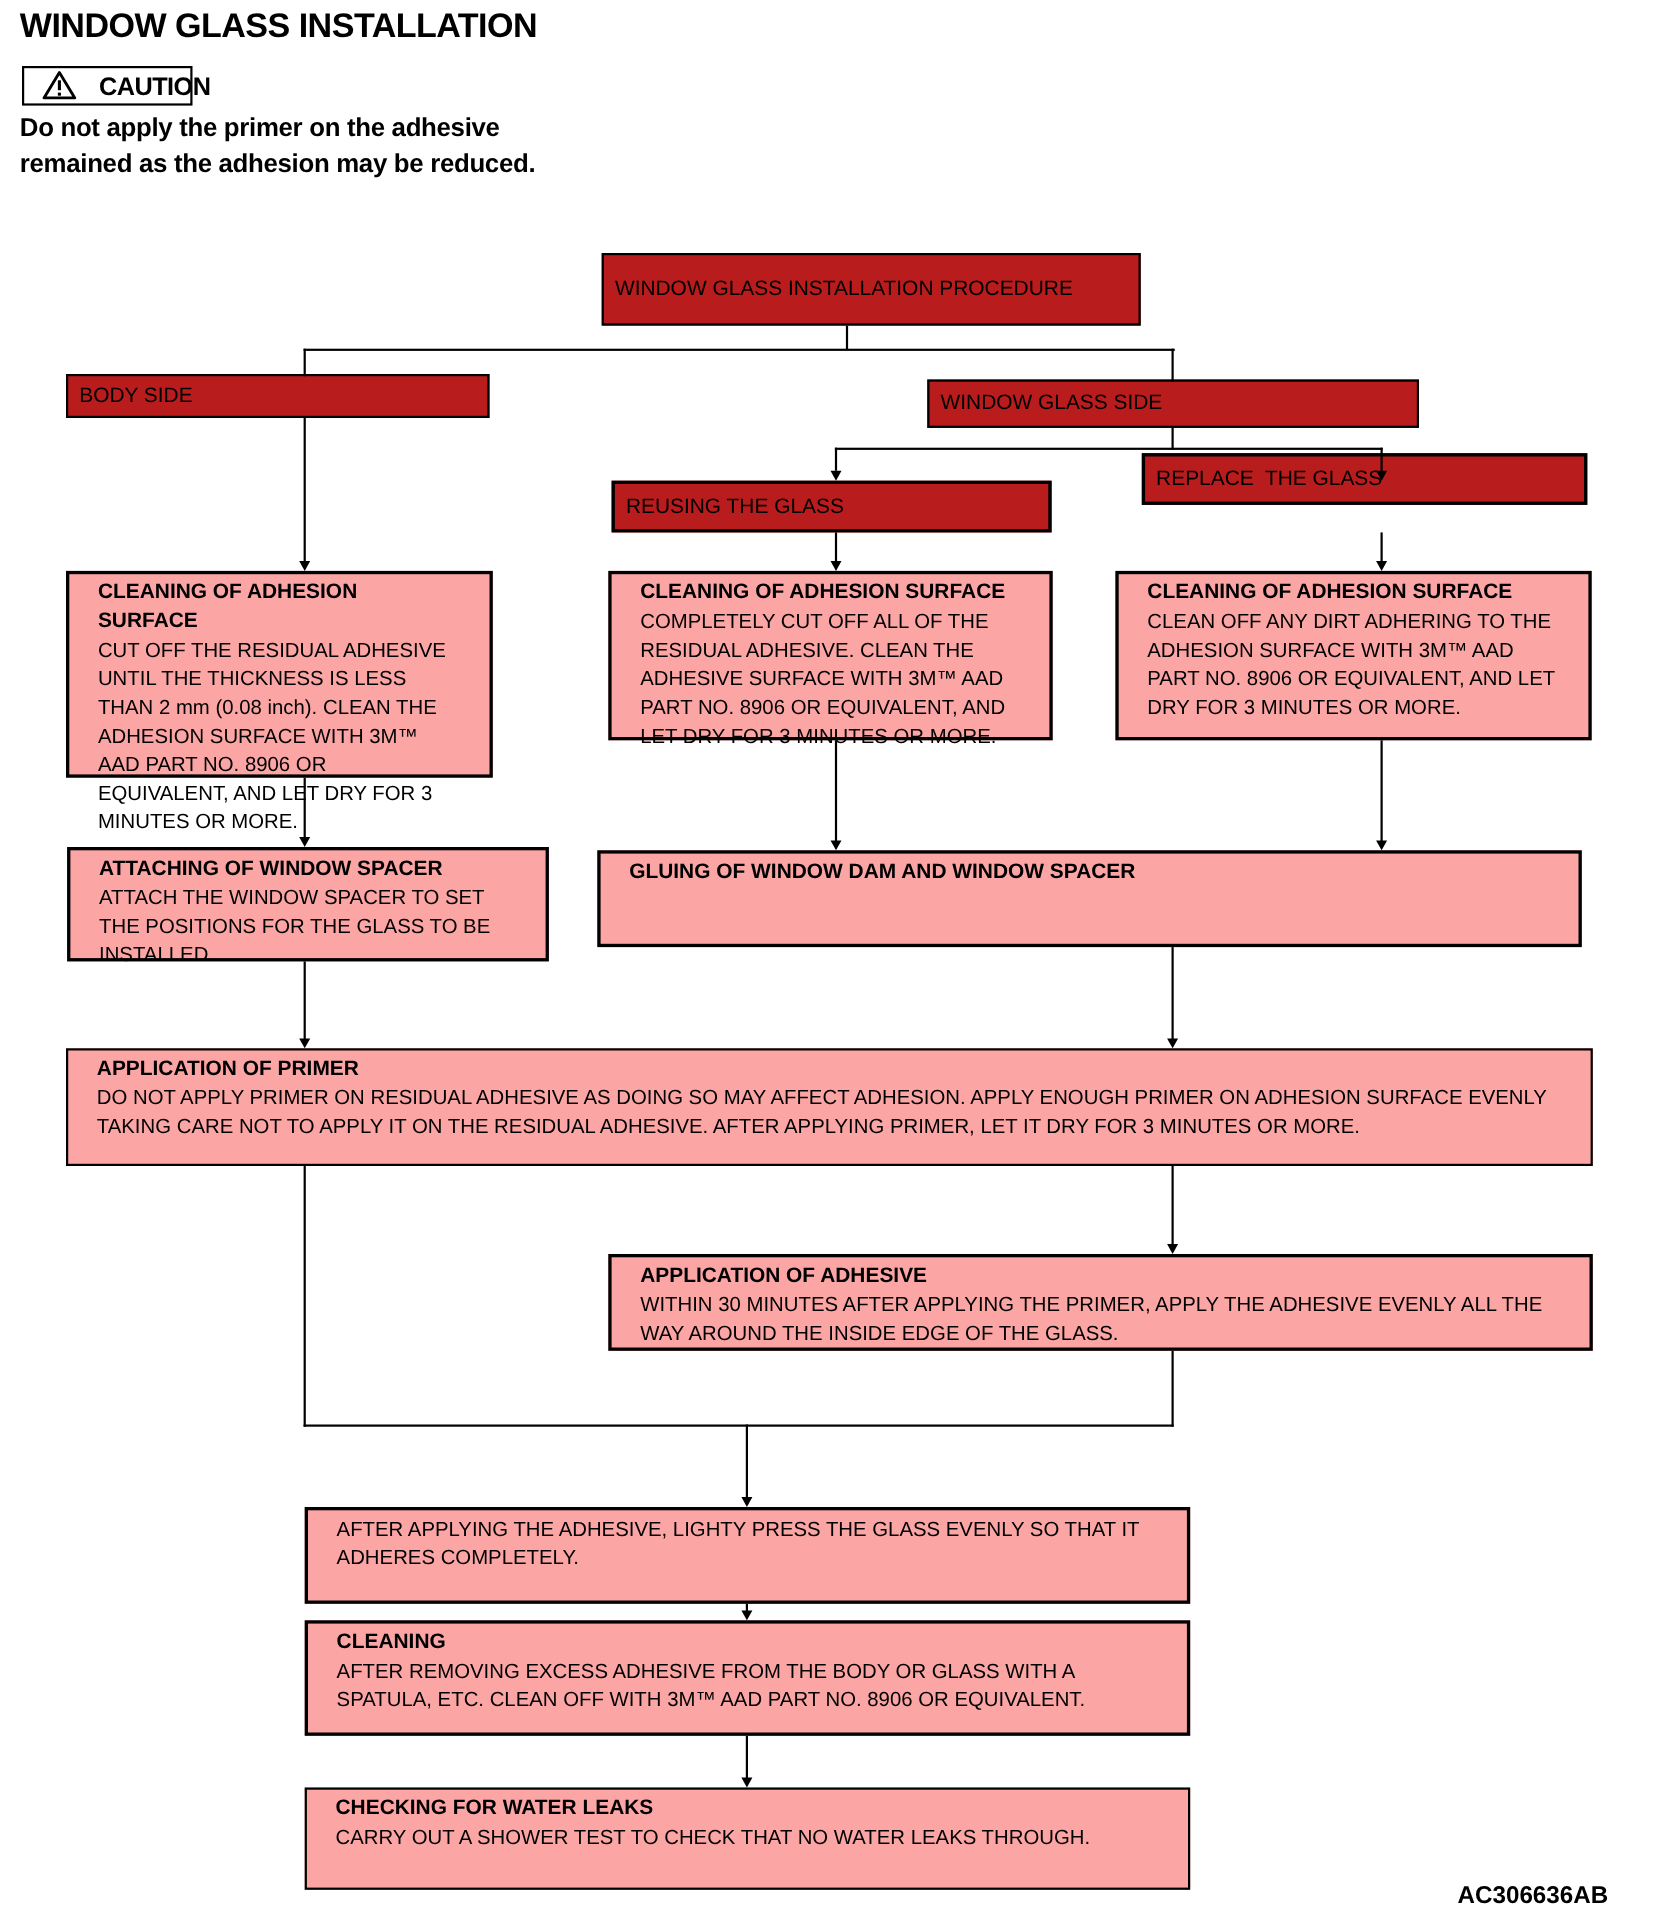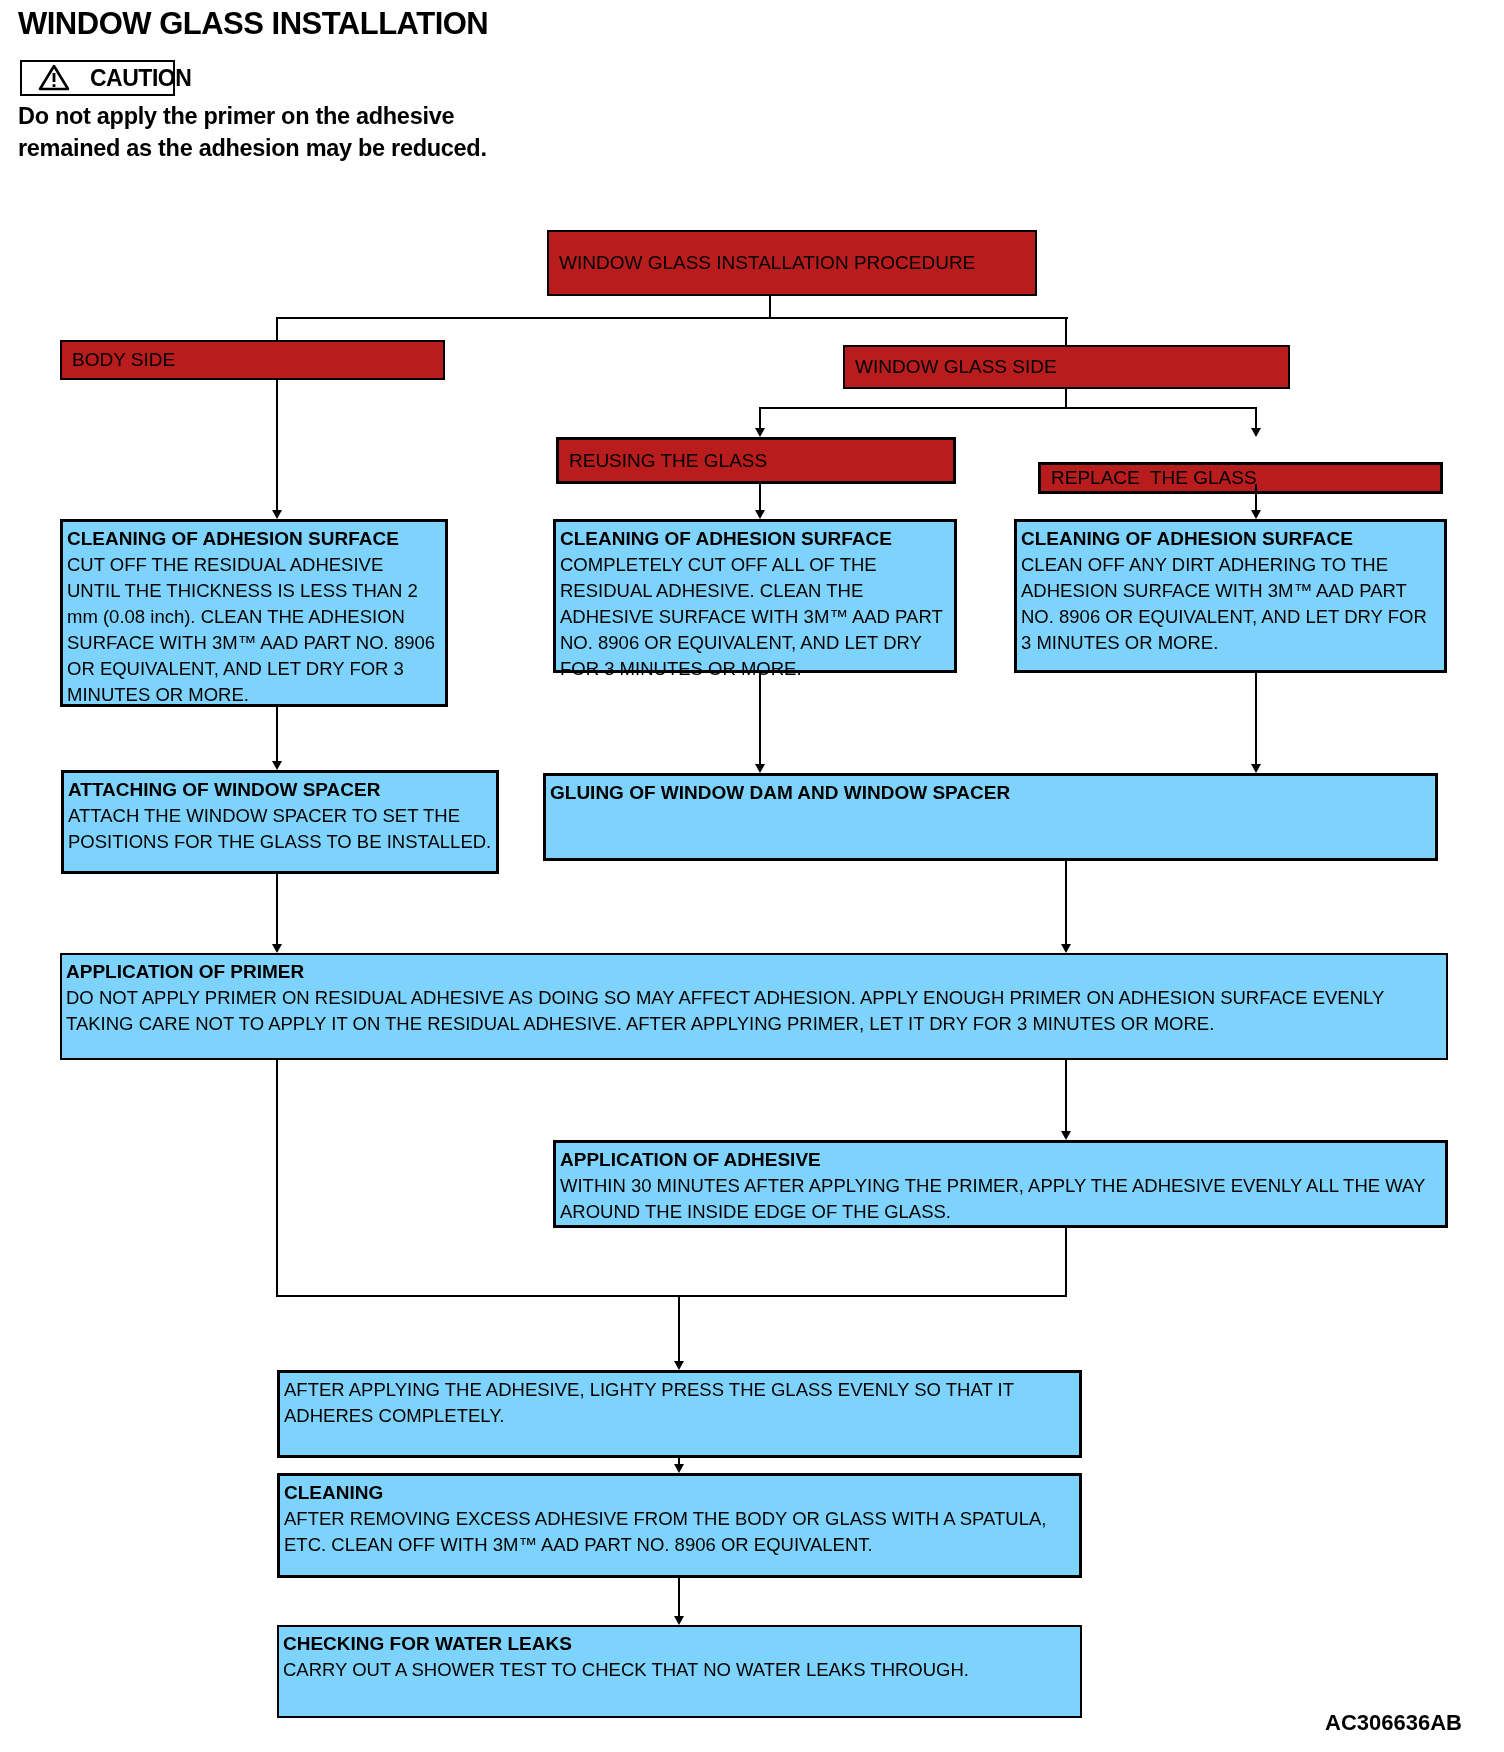--- a/index.html
+++ b/index.html
@@ -2,21 +2,21 @@
 <html><head>
 <meta charset="utf-8">
 <style>
   html,body{margin:0;padding:0;background:#fff;}
   body{width:1504px;height:1752px;position:relative;font-family:"Liberation Sans",sans-serif;color:#000;}
   .page-title{position:absolute;left:18px;top:6px;font-size:31px;font-weight:bold;letter-spacing:-0.5px;}
   .caution-box{position:absolute;left:20px;top:60px;width:155px;height:36px;border:2px solid #000;display:flex;align-items:center;gap:20px;padding-left:16px;box-sizing:border-box;background:#fff;}
   .caution-label{font-size:23px;font-weight:bold;letter-spacing:-0.5px;}
   .caution-text{position:absolute;left:18px;top:100px;font-size:23.5px;font-weight:bold;line-height:32px;white-space:pre-line;letter-spacing:-0.3px;}
   .label-box{position:absolute;border:2px solid #000;box-sizing:border-box;display:flex;align-items:center;padding:4px 10px;font-size:19px;line-height:24px;background:#b91c1c;white-space:pre-wrap;}
-  .step-box{position:absolute;border:3px solid #000;box-sizing:border-box;padding:4px 4px;background:#7dd3fc;}
+  .step-box{position:absolute;border:3px solid #000;box-sizing:border-box;padding:4px 26px;background:#fca5a5;}
   .bt{font-weight:bold;font-size:19px;line-height:26px;}
   .bb{font-size:18.5px;line-height:26px;}
   .vl{position:absolute;width:2px;background:#000;}
   .hl{position:absolute;height:2px;background:#000;}
   .ah{position:absolute;width:0;height:0;border-left:5px solid transparent;border-right:5px solid transparent;border-top:9px solid #000;}
   .figure-code{position:absolute;right:42px;top:1710px;font-size:22px;font-weight:bold;}
 </style>
 </head>
 <body>
 
@@ -37,21 +37,21 @@
 remained as the adhesion may be reduced.</div>
 
 <div class="label-box" style="left:547px;top:230px;width:490px;height:66px;"><span>WINDOW GLASS INSTALLATION PROCEDURE</span></div>
 
 <div class="label-box" style="left:60px;top:340px;width:385px;height:40px;"><span>BODY SIDE</span></div>
 
 <div class="label-box" style="left:843px;top:345px;width:447px;height:44px;"><span>WINDOW GLASS SIDE</span></div>
 
 <div class="label-box" style="left:556px;top:437px;width:400px;height:47px;border-width:3px;"><span>REUSING THE GLASS</span></div>
 
-<div class="label-box" style="left:1038px;top:462px;width:405px;height:32px;border-width:3px;"><span>REPLACE  THE GLASS</span></div>
+<div class="label-box" style="left:1038px;top:412px;width:405px;height:47px;border-width:3px;"><span>REPLACE  THE GLASS</span></div>
 
 <div class="step-box" style="left:60px;top:519px;width:388px;height:188px;">
   <div class="bt">CLEANING OF ADHESION SURFACE</div>
   <div class="bb">CUT OFF THE RESIDUAL ADHESIVE UNTIL THE THICKNESS IS LESS THAN 2 mm (0.08 inch). CLEAN THE ADHESION SURFACE WITH 3M™ AAD PART NO. 8906 OR EQUIVALENT, AND LET DRY FOR 3 MINUTES OR MORE.</div>
 </div>
 
 <div class="step-box" style="left:553px;top:519px;width:404px;height:154px;">
   <div class="bt">CLEANING OF ADHESION SURFACE</div>
   <div class="bb">COMPLETELY CUT OFF ALL OF THE RESIDUAL ADHESIVE. CLEAN THE ADHESIVE SURFACE WITH 3M™ AAD PART NO. 8906 OR EQUIVALENT, AND LET DRY FOR 3 MINUTES OR MORE.</div>
 </div>

